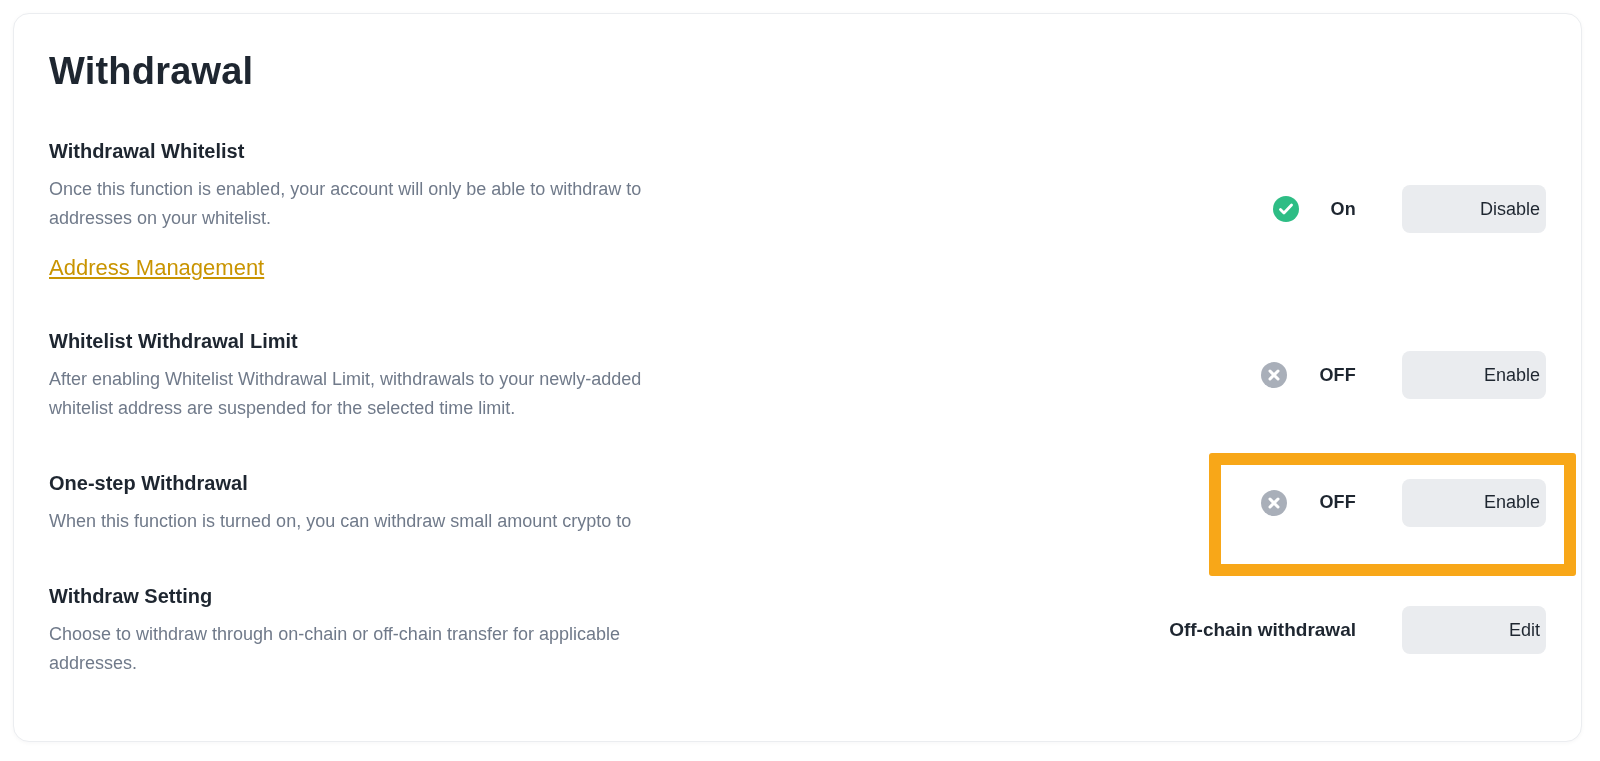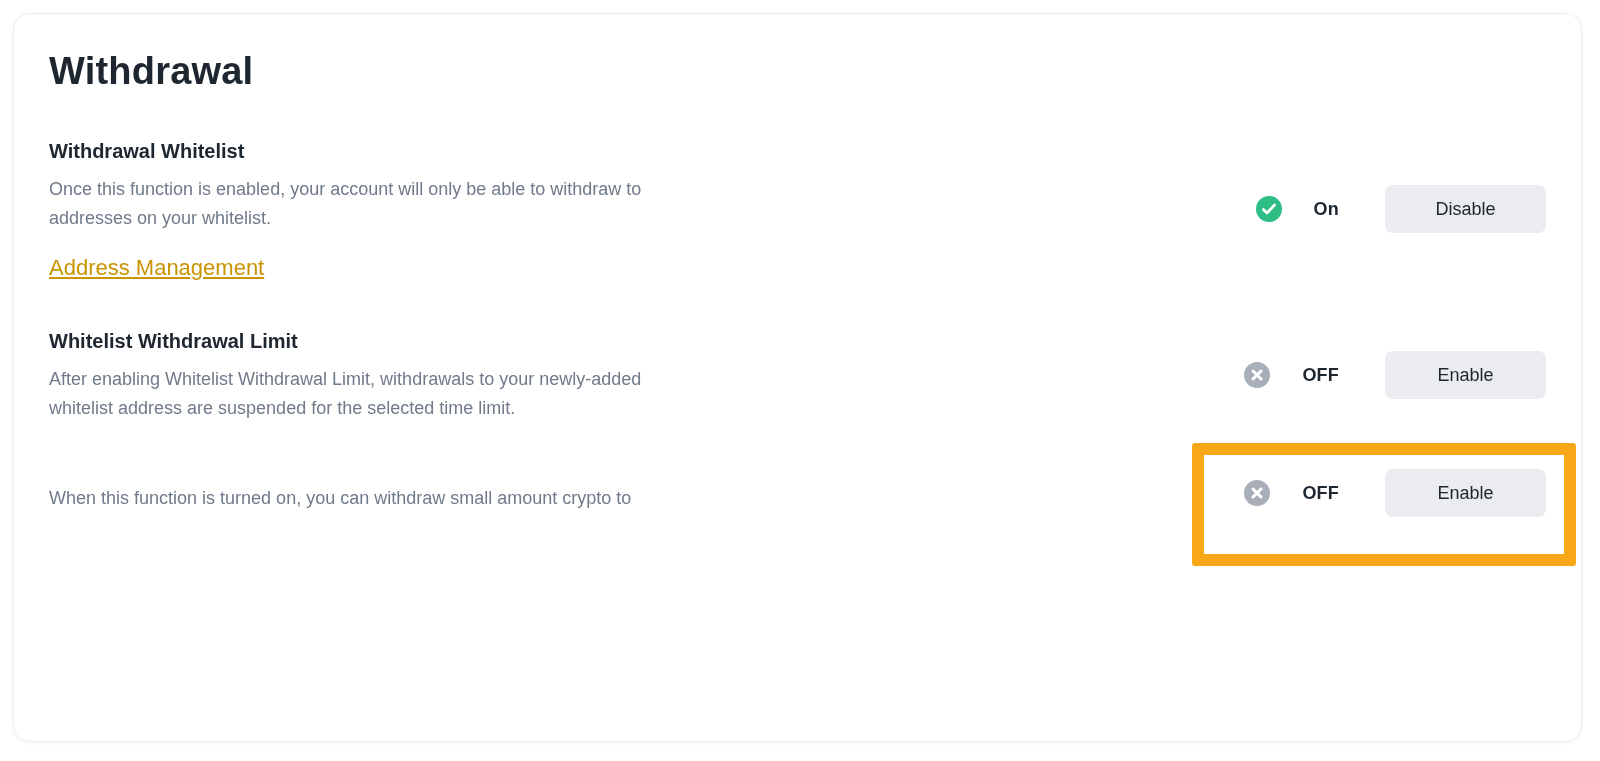--- a/index.html
+++ b/index.html
@@ -37,22 +37,22 @@
   .link{
     display:inline-block;margin-top:22px;font-size:22px;line-height:26px;
     color:var(--link);text-decoration:underline;font-weight:500;cursor:pointer;
   }
   .controls{display:flex;align-items:center;flex:none;}
   .status{display:flex;align-items:center;margin-right:46px;gap:20px;}
   .status .icon{display:flex;margin-right:12px;}
   .status-label{font-size:18px;font-weight:700;letter-spacing:.2px;}
   .value-label{font-size:19px;font-weight:700;margin-right:46px;white-space:nowrap;}
   .btn{
-    width:161px;height:48px;border:none;border-radius:8px;background:var(--btn-bg);
-    color:var(--text-dark);font-size:18px;font-weight:500;font-family:inherit;cursor:pointer;
+    width:144px;height:48px;border:none;border-radius:8px;background:var(--btn-bg);
+    color:var(--text-dark);font-size:18px;font-weight:500;font-family:inherit;cursor:pointer;text-align:right;
   }
   .highlight{
     border:12px solid var(--highlight);border-radius:3px;
     padding:14px 18px 37px 40px;
     margin:-26px -30px -49px -52px;
   }
 </style>
 </head>
 <body>
 
@@ -100,32 +100,46 @@
           </svg>
         </span>
         <span class="status-label">OFF</span>
       </div>
       <button class="btn">Enable</button>
     </div>
   </section>
 
   <section class="row">
     <div class="left">
+      <h2 class="section-heading">One-step Withdrawal</h2>
       <p class="desc">
         <span class="line">When this function is turned on, you can withdraw small amount crypto to</span>
       </p>
     </div>
     <div class="controls highlight">
       <div class="status">
         <span class="icon">
           <svg width="26" height="26" viewBox="0 0 24 24">
             <circle cx="12" cy="12" r="12" fill="#A9AFB9"></circle>
             <path d="M8.3 8.3l7.4 7.4M15.7 8.3l-7.4 7.4" stroke="#ffffff" stroke-width="2.8" stroke-linecap="round"></path>
           </svg>
         </span>
         <span class="status-label">OFF</span>
       </div>
       <button class="btn">Enable</button>
     </div>
   </section>
 
+  <section class="row">
+    <div class="left">
+      <h2 class="section-heading">Withdraw Setting</h2>
+      <p class="desc">
+        <span class="line">Choose to withdraw through on-chain or off-chain transfer for applicable</span>
+        <span class="line">addresses.</span>
+      </p>
+    </div>
+    <div class="controls">
+      <span class="value-label">Off-chain withdrawal</span>
+      <button class="btn">Edit</button>
+    </div>
+  </section>
 
 </div>
 
 </body></html>

